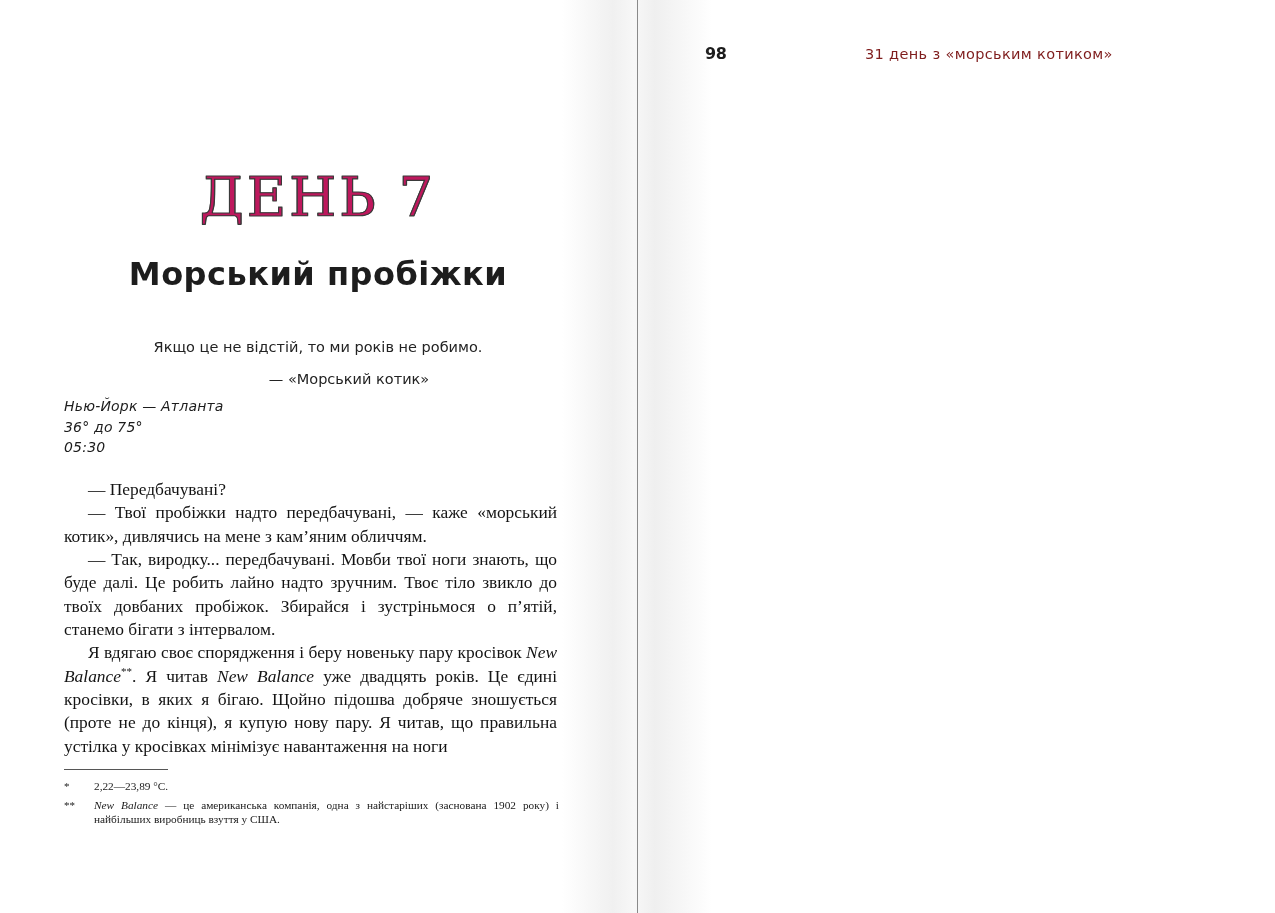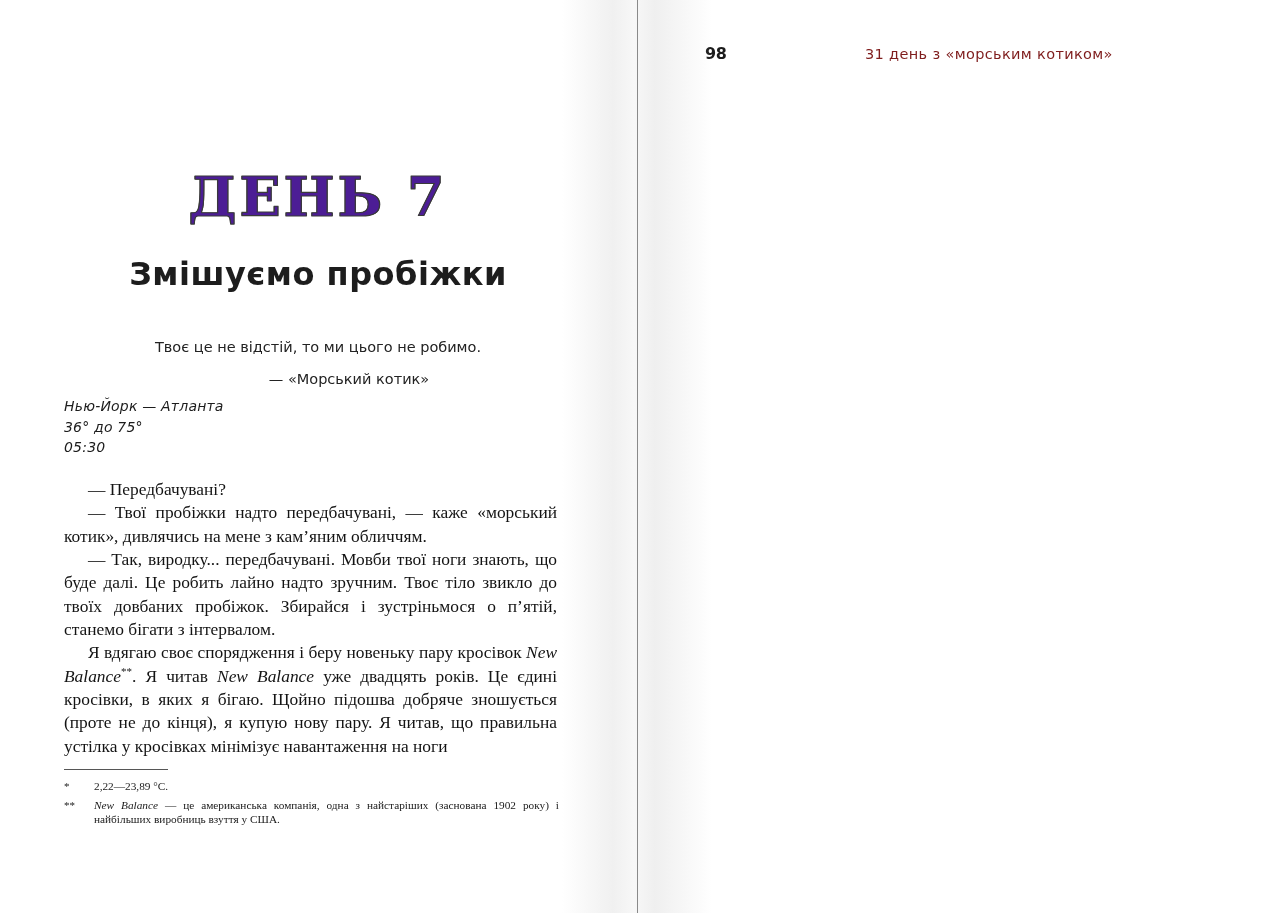--- a/index.html
+++ b/index.html
@@ -81,24 +81,24 @@
   
   .chapter-opener {
     position: absolute;
     left: 62px;
     top: 170px;
     width: 512px;
     text-align: center;
   }
   .day-number {
     font-family: "DejaVu Serif", "Liberation Serif", serif;
-    font-weight: 700;
+    font-weight: 400;
     font-size: 54px;
     line-height: 1.02;
-    color: #4c1d95;
+    color: #be185d;
     letter-spacing: 3px;
     -webkit-text-stroke: 1.1px #3a3a3a;
     text-shadow: 0.6px 0 0 #3a3a3a, -0.6px 0 0 #3a3a3a;
   }
   .chapter-title {
     margin-top: 30px;
     font-family: "DejaVu Sans", sans-serif;
     font-weight: 700;
     font-size: 32px;
     color: #1d1d1d;
@@ -194,25 +194,25 @@
 </style>
 </head>
 <body>
 
 <div id="page">
 
   <div class="page-half page-left">
 
     <div class="chapter-opener">
       <div class="day-number">ДЕНЬ 7</div>
-      <div class="chapter-title">Змішуємо пробіжки</div>
+      <div class="chapter-title">Морський пробіжки</div>
     </div>
 
     <div class="epigraph">
-      <span>Твоє це не відстій, то ми цього не робимо.</span>
+      <span>Якщо це не відстій, то ми років не робимо.</span>
       <span class="attrib">— «Морський котик»</span>
     </div>
 
     <div class="dateline">
       <div>Нью-Йорк — Атланта</div>
       <div>36° до 75°</div>
       <div>05:30</div>
     </div>
 
     <div class="body-col body-left">

